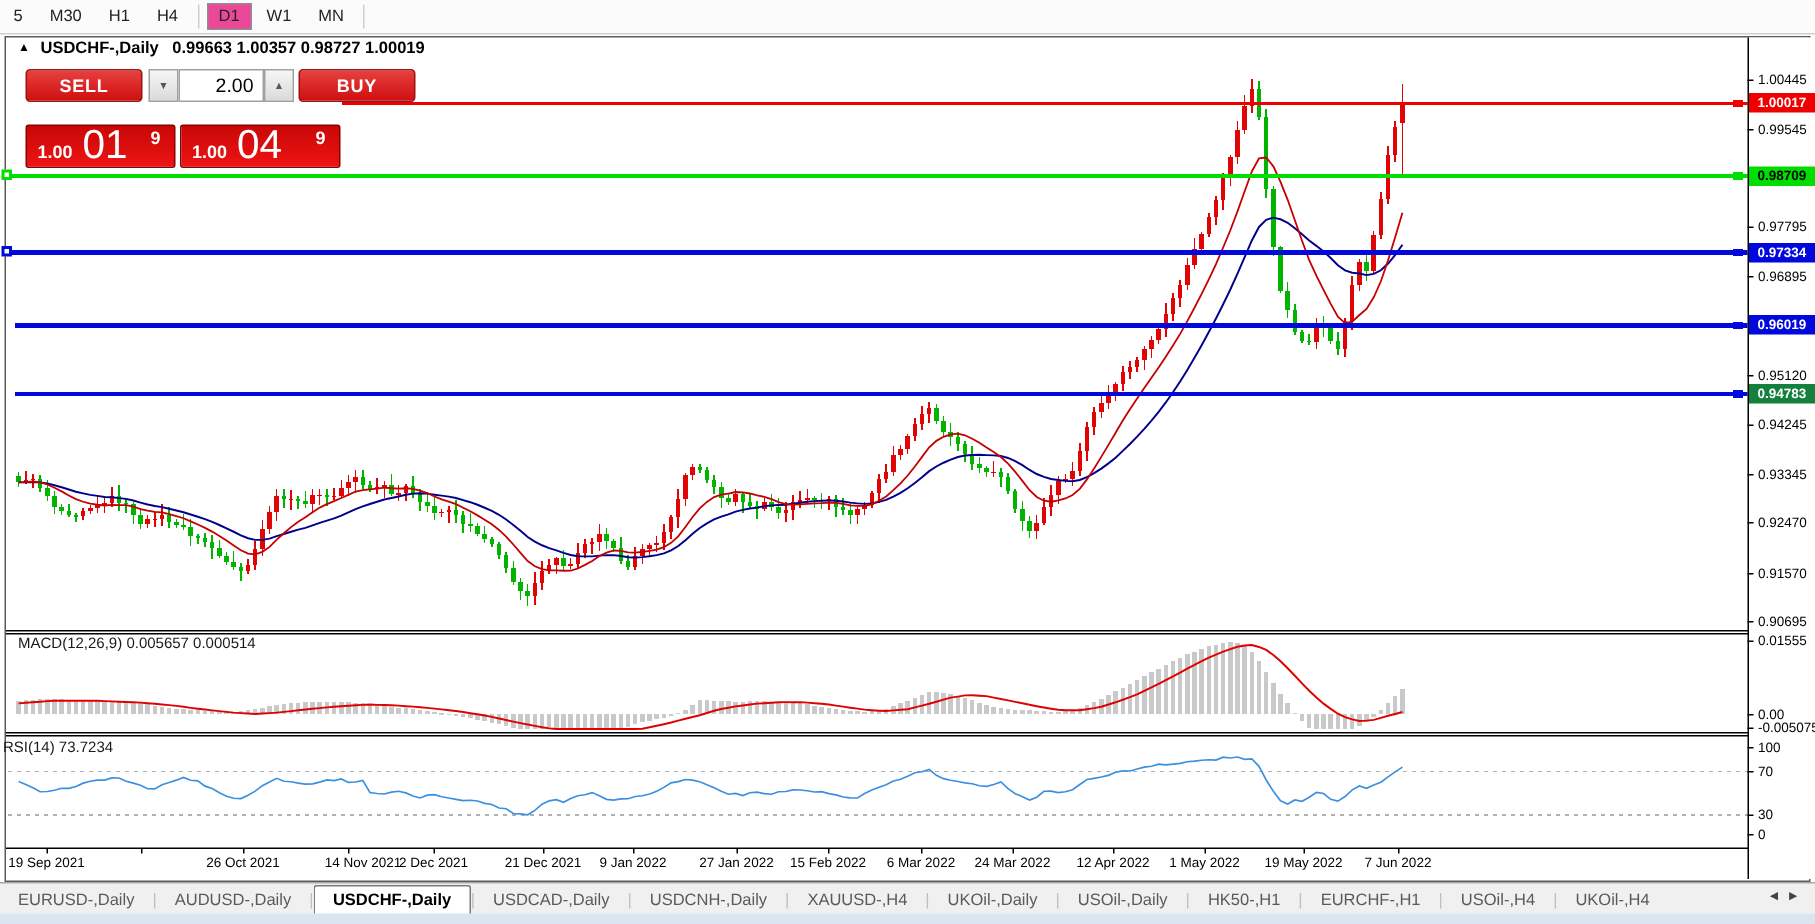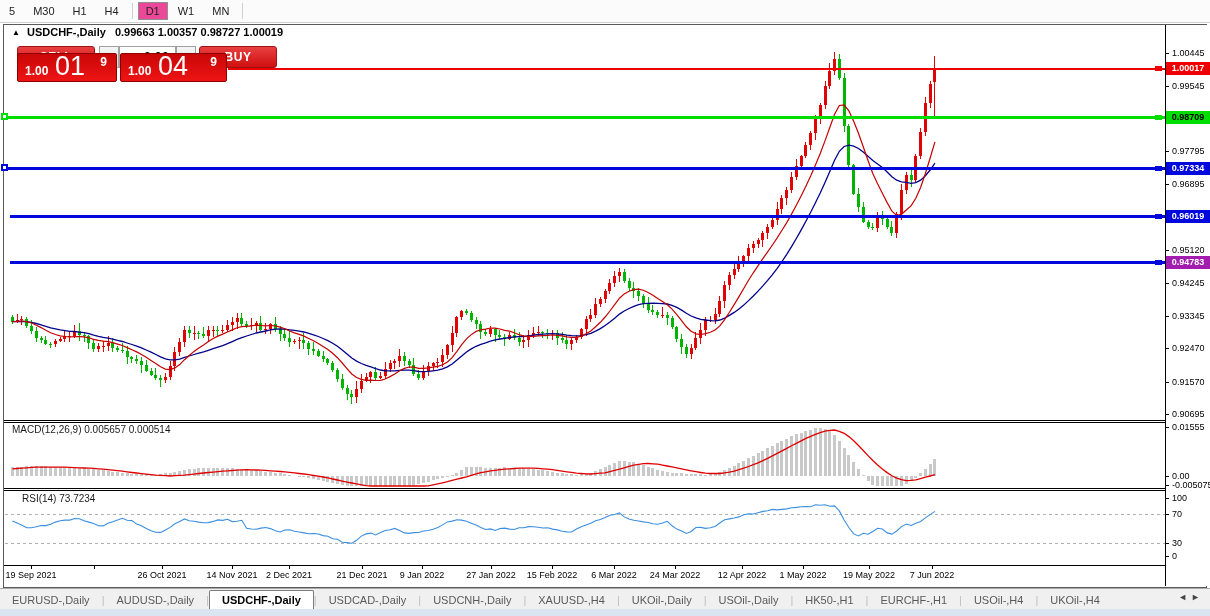--- a/index.html
+++ b/index.html
@@ -33,21 +33,21 @@
             background:linear-gradient(180deg,#e84040,#cf0f0f); color:#fff; font-size:12px; font-weight:700;
             text-align:center; line-height:20px; letter-spacing:.5px; }
   #sell-btn { left:12px; width:78px; }
   #buy-btn  { left:194px; width:78px; }
   .spinbtn { position:absolute; top:2px; width:20px; height:22px; border:1px solid #a0a0a0;
              background:linear-gradient(180deg,#f6f6f6,#dadada); color:#556; font-size:7px;
              text-align:center; line-height:22px; }
   #vol-down { left:94px; } #vol-up { left:171px; }
   #vol-field { position:absolute; left:114px; top:2px; width:57px; height:22px; border:1px solid #a0a0a0;
                background:#fff; font-size:13px; color:#000; text-align:right; padding-right:6px; line-height:20px; }
-  .pricebox { position:absolute; top:9px; height:29px; border-radius:2px; border:1px solid #8c0000;
+  .pricebox { position:absolute; top:39px; height:29px; border-radius:2px; border:1px solid #8c0000;
               background:linear-gradient(180deg,#c90707,#ee1414); color:#fff; }
   #sell-box { left:12px; width:100px; } #buy-box { left:115px; width:107px; }
   .pbase { position:absolute; left:7px; bottom:3px; font-size:12px; font-weight:700; }
   .pbig  { position:absolute; left:37px; top:-3px; font-size:27px; font-weight:400; }
   .psup  { position:absolute; right:9px; top:1px; font-size:12px; font-weight:700; }
 
   
   #main-plot { left:5px; top:25px; width:1160px; height:395px; z-index:1; }
   #macd-plot { left:5px; top:422px; width:1160px; height:66px; z-index:1; }
   #rsi-plot  { left:5px; top:490px; width:1160px; height:75px; z-index:1; }
@@ -724,21 +724,21 @@
   <div id="rsi-plot" class="abs"><svg width="1160" height="75" shape-rendering="crispEdges">
         <line x1="0" y1="24.25" x2="1160" y2="24.25" stroke="#b0b0b0" stroke-width="1" stroke-dasharray="3 3"></line>
         <line x1="0" y1="53.25" x2="1160" y2="53.25" stroke="#b0b0b0" stroke-width="1" stroke-dasharray="3 3"></line>
         <polyline points="7.4,31.0 12.18,33.0 16.96,35.2 21.740000000000002,37.8 26.520000000000003,37.7 31.300000000000004,36.8 36.08,35.5 40.86,35.6 45.64,34.3 50.42,32.1 55.2,30.8 59.980000000000004,30.1 64.76,30.1 69.54,28.6 74.32000000000001,28.7 79.10000000000001,30.8 83.88000000000001,32.1 88.66000000000001,33.5 93.44000000000001,35.8 98.22000000000001,35.9 103.00000000000001,33.2 107.78000000000002,31.7 112.56000000000002,30.1 117.34000000000002,28.3 122.12,30.2 126.9,30.6 131.68,34.1 136.46,35.7 141.24,38.5 146.02,40.8 150.8,42.2 155.58,42.4 160.36,40.1 165.14000000000001,37.4 169.92000000000002,33.8 174.70000000000002,31.4 179.48000000000002,28.9 184.26000000000002,30.8 189.04000000000002,31.2 193.82000000000002,32.1 198.60000000000002,32.7 203.38000000000002,32.6 208.16000000000003,31.4 212.94000000000003,29.9 217.72000000000003,30.4 222.50000000000003,29.3 227.28000000000003,31.6 232.06000000000003,31.3 236.84,30.3 241.62,38.3 246.4,39.0 251.18,39.3 255.96,38.1 260.74,37.5 265.52,38.6 270.3,40.7 275.08,42.0 279.86,40.1 284.64,39.8 289.42,41.2 294.2,42.0 298.98,42.9 303.76,43.7 308.54,43.5 313.32,44.0 318.09999999999997,45.6 322.88,46.3 327.65999999999997,48.7 332.44,49.2 337.21999999999997,52.3 342,52.6 346.78,53.2 351.56,50.3 356.34,46.1 361.12,43.9 365.9,43.1 370.68,44.9 375.46,42.4 380.24,40.5 385.02,39.8 389.8,38.4 394.58,40.5 399.36,42.9 404.14,43.4 408.92,42.6 413.7,42.5 418.48,41.0 423.26,40.5 428.04,39.3 432.82,37.5 437.6,34.9 442.38,31.9 447.16,31.1 451.94,29.7 456.72,30.1 461.5,31.2 466.28,33.2 471.06,35.1 475.84,37.5 480.62,39.5 485.4,38.9 490.18,40.4 494.96,38.5 499.74,38.1 504.52,39.1 509.3,39.5 514.08,37.8 518.86,37.7 523.64,36.6 528.42,36.7 533.2,37.2 537.98,38.0 542.76,37.8 547.54,39.1 552.32,39.9 557.1,41.3 561.88,41.9 566.66,42.0 571.44,39.0 576.22,36.7 581,34.9 585.78,33.2 590.5600000000001,30.7 595.34,29.5 600.12,27.5 604.9,25.2 609.6800000000001,24.5 614.46,22.9 619.24,26.9 624.02,29.1 628.8,30.2 633.58,31.0 638.36,31.9 643.14,32.5 647.92,33.8 652.7,34.2 657.48,33.0 662.26,31.3 667.04,35.8 671.82,39.1 676.6,41.1 681.38,43.4 686.16,41.5 690.94,37.5 695.72,37.4 700.5,38.4 705.28,37.8 710.0600000000001,36.5 714.84,33.0 719.62,29.7 724.4,28.9 729.1800000000001,28.0 733.96,26.9 738.74,24.8 743.52,23.9 748.3000000000001,24.0 753.08,22.7 757.86,21.4 762.64,20.8 767.4200000000001,19.4 772.2,19.9 776.98,19.4 781.76,18.9 786.54,17.8 791.32,17.4 796.1,16.8 800.88,16.5 805.66,16.7 810.44,14.8 815.22,15.3 820,14.7 824.78,16.2 829.5600000000001,15.9 834.34,20.9 839.12,30.0 843.9,37.5 848.6800000000001,43.9 853.46,46.0 858.24,43.3 863.02,44.2 867.8000000000001,41.5 872.58,38.3 877.36,39.0 882.14,42.9 886.9200000000001,44.1 891.7,41.0 896.48,36.6 901.26,34.0 906.0400000000001,35.5 910.82,33.3 915.6,31.5 920.38,27.9 925.16,24.6 929.94,21.4" fill="none" stroke="#3b8fe0" stroke-width="1.1" shape-rendering="auto"></polyline>
       </svg></div>
   <div id="sep3" class="abs hsep"></div>
 
   <div class="abs ind-label" style="left:12px; top:424px;">
     <span>MACD(12,26,9)</span> <span>0.005657 0.000514</span>
   </div>
-  <div class="abs ind-label" style="left:22px; top:493px;">
+  <div class="abs ind-label" style="left:2px; top:493px;">
     <span>RSI(14)</span> <span>73.7234</span>
   </div>
 
   <div id="vsep" class="abs"></div>
   <div id="price-axis" class="abs">
       <div class="axis-tick" style="top: 28px;"></div>
       <div class="tick-label" style="top: 23px;">1.00445</div>
       <div class="axis-tick" style="top: 61.3333px;"></div>
       <div class="tick-label" style="top: 56.3333px;">0.99545</div>
       <div class="axis-tick" style="top: 126.148px;"></div>
@@ -754,21 +754,21 @@
       <div class="axis-tick" style="top: 323.37px;"></div>
       <div class="tick-label" style="top: 318.37px;">0.92470</div>
       <div class="axis-tick" style="top: 356.704px;"></div>
       <div class="tick-label" style="top: 351.704px;">0.91570</div>
       <div class="axis-tick" style="top: 389.111px;"></div>
       <div class="tick-label" style="top: 384.111px;">0.90695</div>
       <div class="badge" style="top: 37.3519px; background: rgb(238, 0, 0); color: rgb(255, 255, 255);">1.00017</div>
       <div class="badge" style="top: 85.7963px; background: rgb(0, 221, 0); color: rgb(0, 0, 0);">0.98709</div>
       <div class="badge" style="top: 136.722px; background: rgb(0, 8, 220); color: rgb(255, 255, 255);">0.97334</div>
       <div class="badge" style="top: 185.426px; background: rgb(0, 8, 220); color: rgb(255, 255, 255);">0.96019</div>
-      <div class="badge" style="top: 231.204px; background: #a21caf; color: rgb(255, 255, 255);">0.94783</div>
+      <div class="badge" style="top: 231.204px; background: #15803d; color: rgb(255, 255, 255);">0.94783</div>
       <div class="axis-tick" style="top: 402px;"></div>
       <div class="tick-label" style="top: 397px;">0.01555</div>
       <div class="axis-tick" style="top: 451px;"></div>
       <div class="tick-label" style="top: 446px;">0.00</div>
       <div class="axis-tick" style="top: 460px;"></div>
       <div class="tick-label" style="top: 455px;">-0.005075</div>
       <div class="axis-tick" style="top: 473px;"></div>
       <div class="tick-label" style="top: 468px;">100</div>
       <div class="axis-tick" style="top: 489px;"></div>
       <div class="tick-label" style="top: 484px;">70</div>
@@ -778,21 +778,21 @@
       <div class="tick-label" style="top: 526px;">0</div>
     </div>
   <div id="date-axis" class="abs">
       <div class="date-tick" style="left: 26px;"></div>
       <div class="date-label" style="left: 26px;">19 Sep 2021</div>
       <div class="date-tick" style="left: 89px;"></div>
       <div class="date-label" style="left: 89px; margin-top: 48px;">7 Oct 2021</div>
       <div class="date-tick" style="left: 157px;"></div>
       <div class="date-label" style="left: 157px;">26 Oct 2021</div>
       <div class="date-tick" style="left: 227px;"></div>
-      <div class="date-label" style="left: 227px;">14 Nov 2021</div>
+      <div class="date-label" style="left: 237px;">14 Nov 2021</div>
       <div class="date-tick" style="left: 284px;"></div>
       <div class="date-label" style="left: 284px;">2 Dec 2021</div>
       <div class="date-tick" style="left: 357px;"></div>
       <div class="date-label" style="left: 357px;">21 Dec 2021</div>
       <div class="date-tick" style="left: 417px;"></div>
       <div class="date-label" style="left: 417px;">9 Jan 2022</div>
       <div class="date-tick" style="left: 486px;"></div>
       <div class="date-label" style="left: 486px;">27 Jan 2022</div>
       <div class="date-tick" style="left: 547px;"></div>
       <div class="date-label" style="left: 547px;">15 Feb 2022</div>

